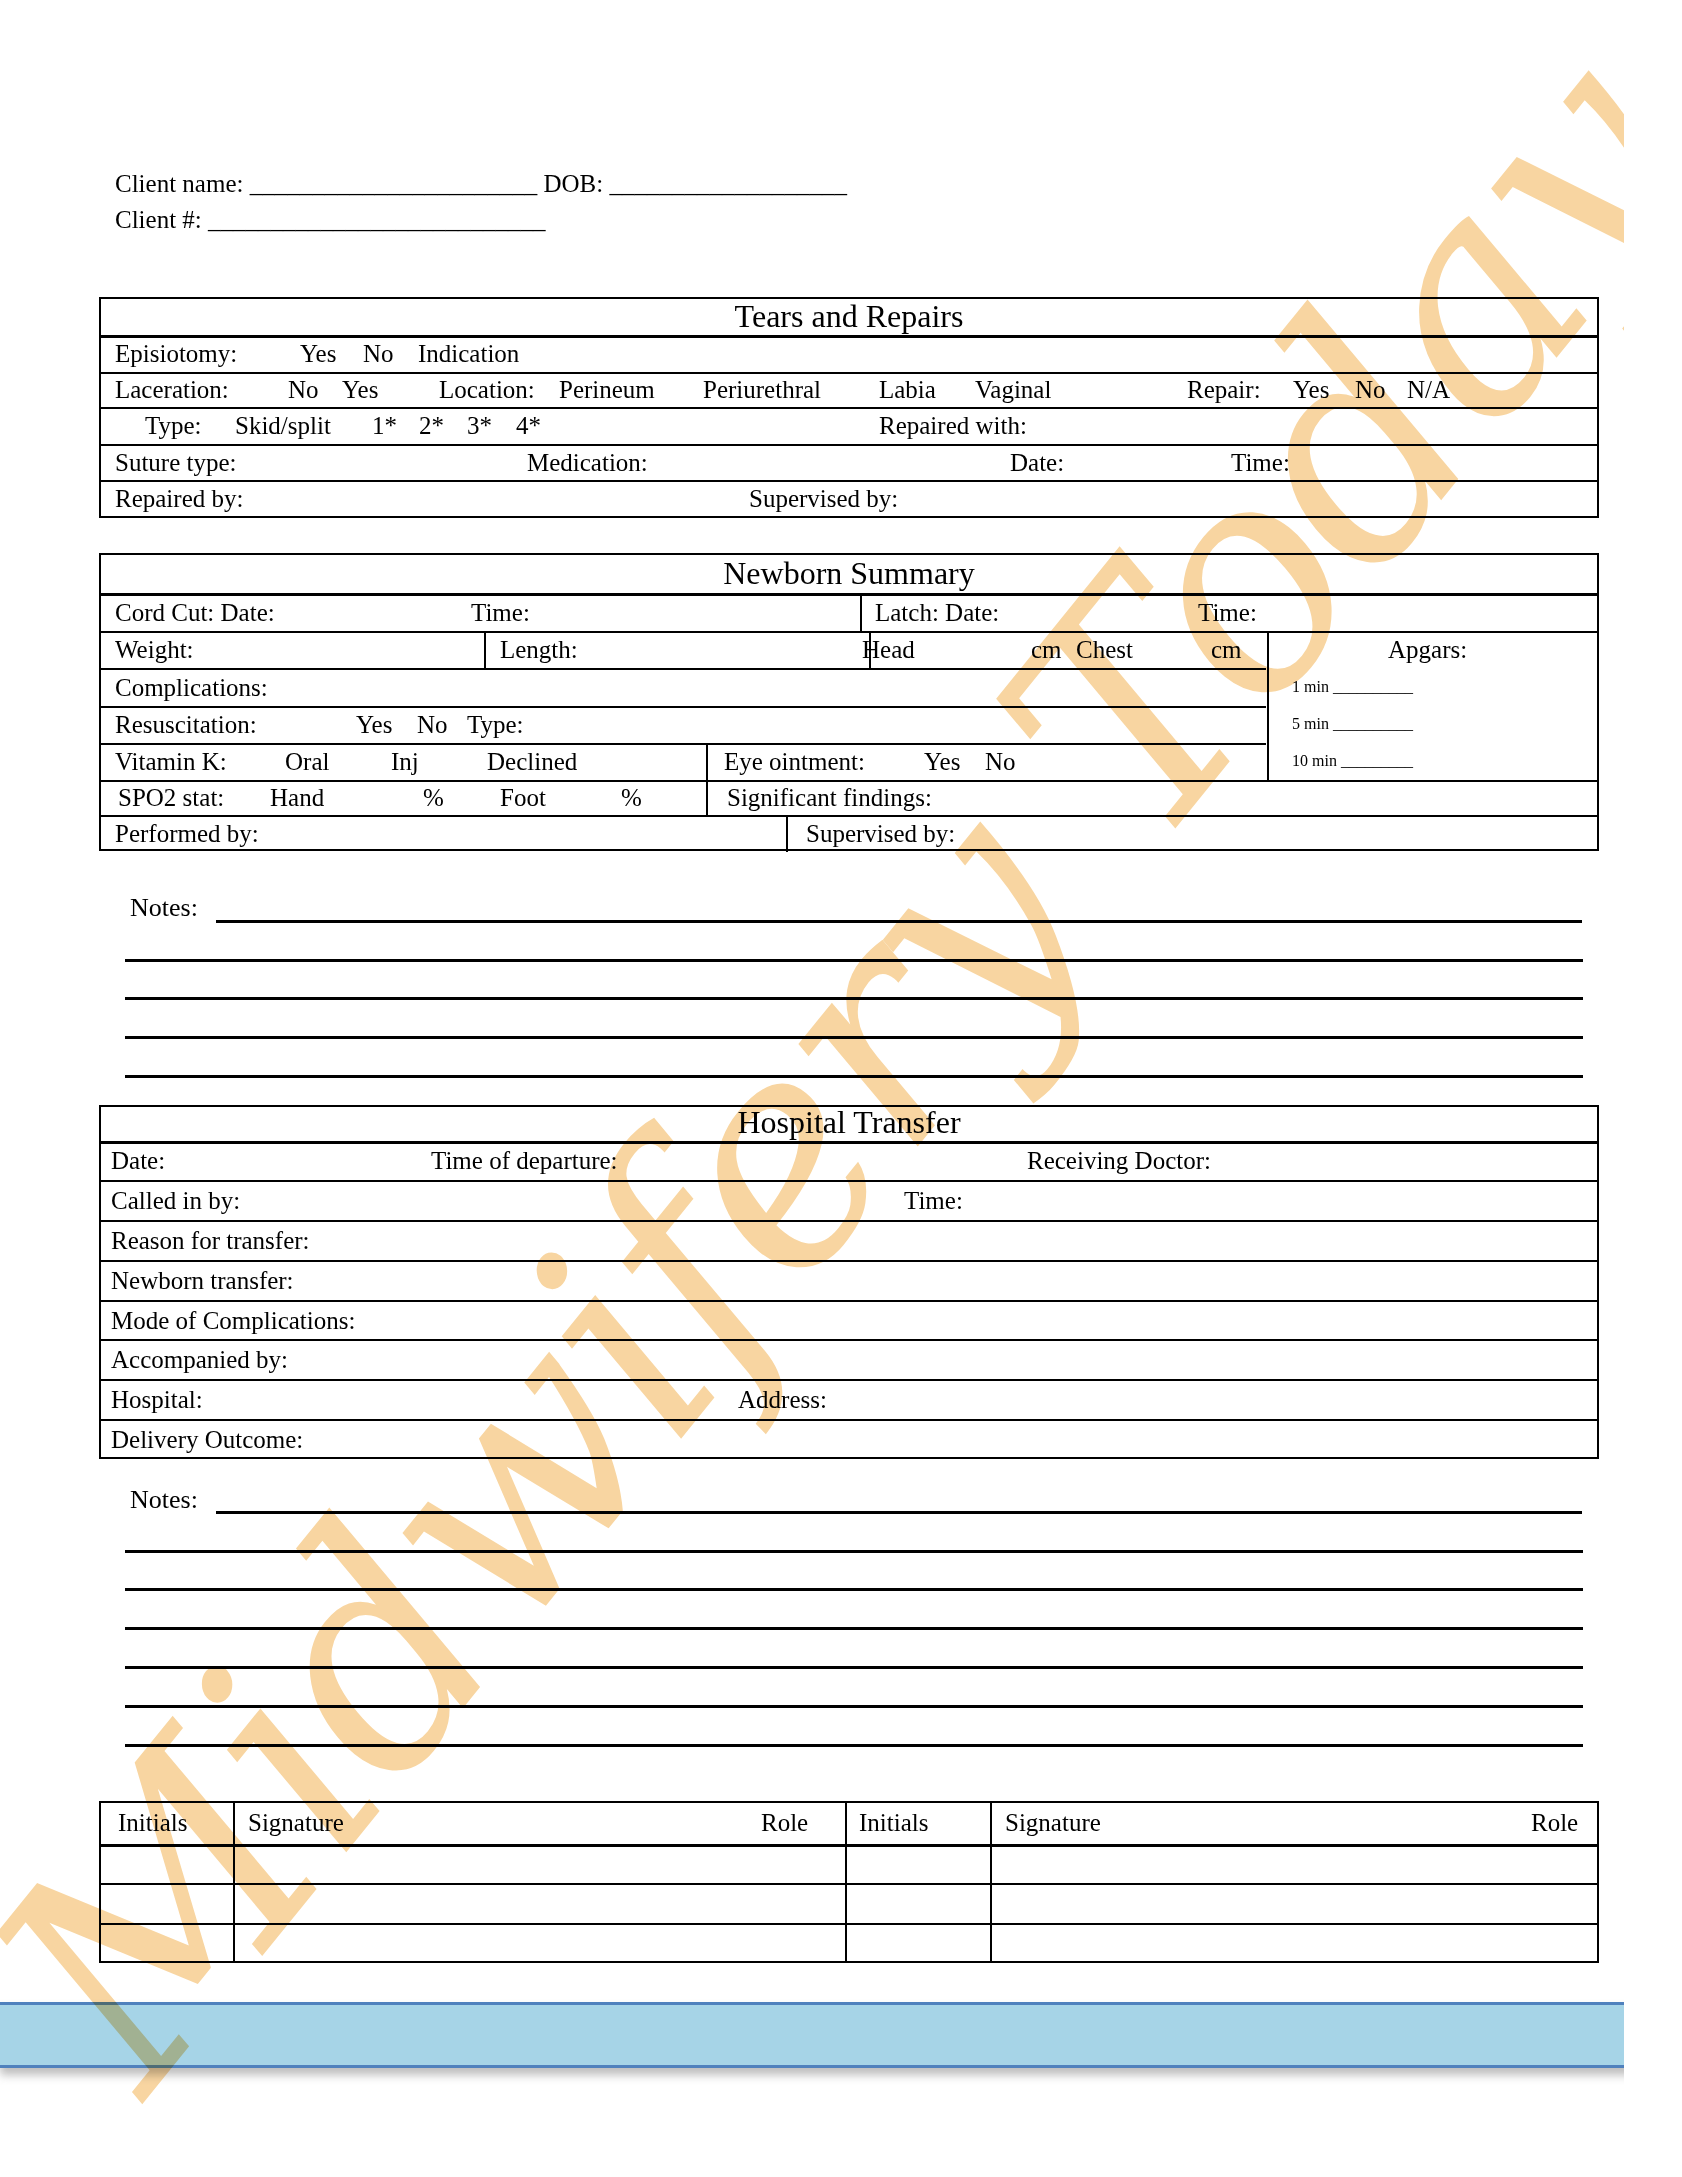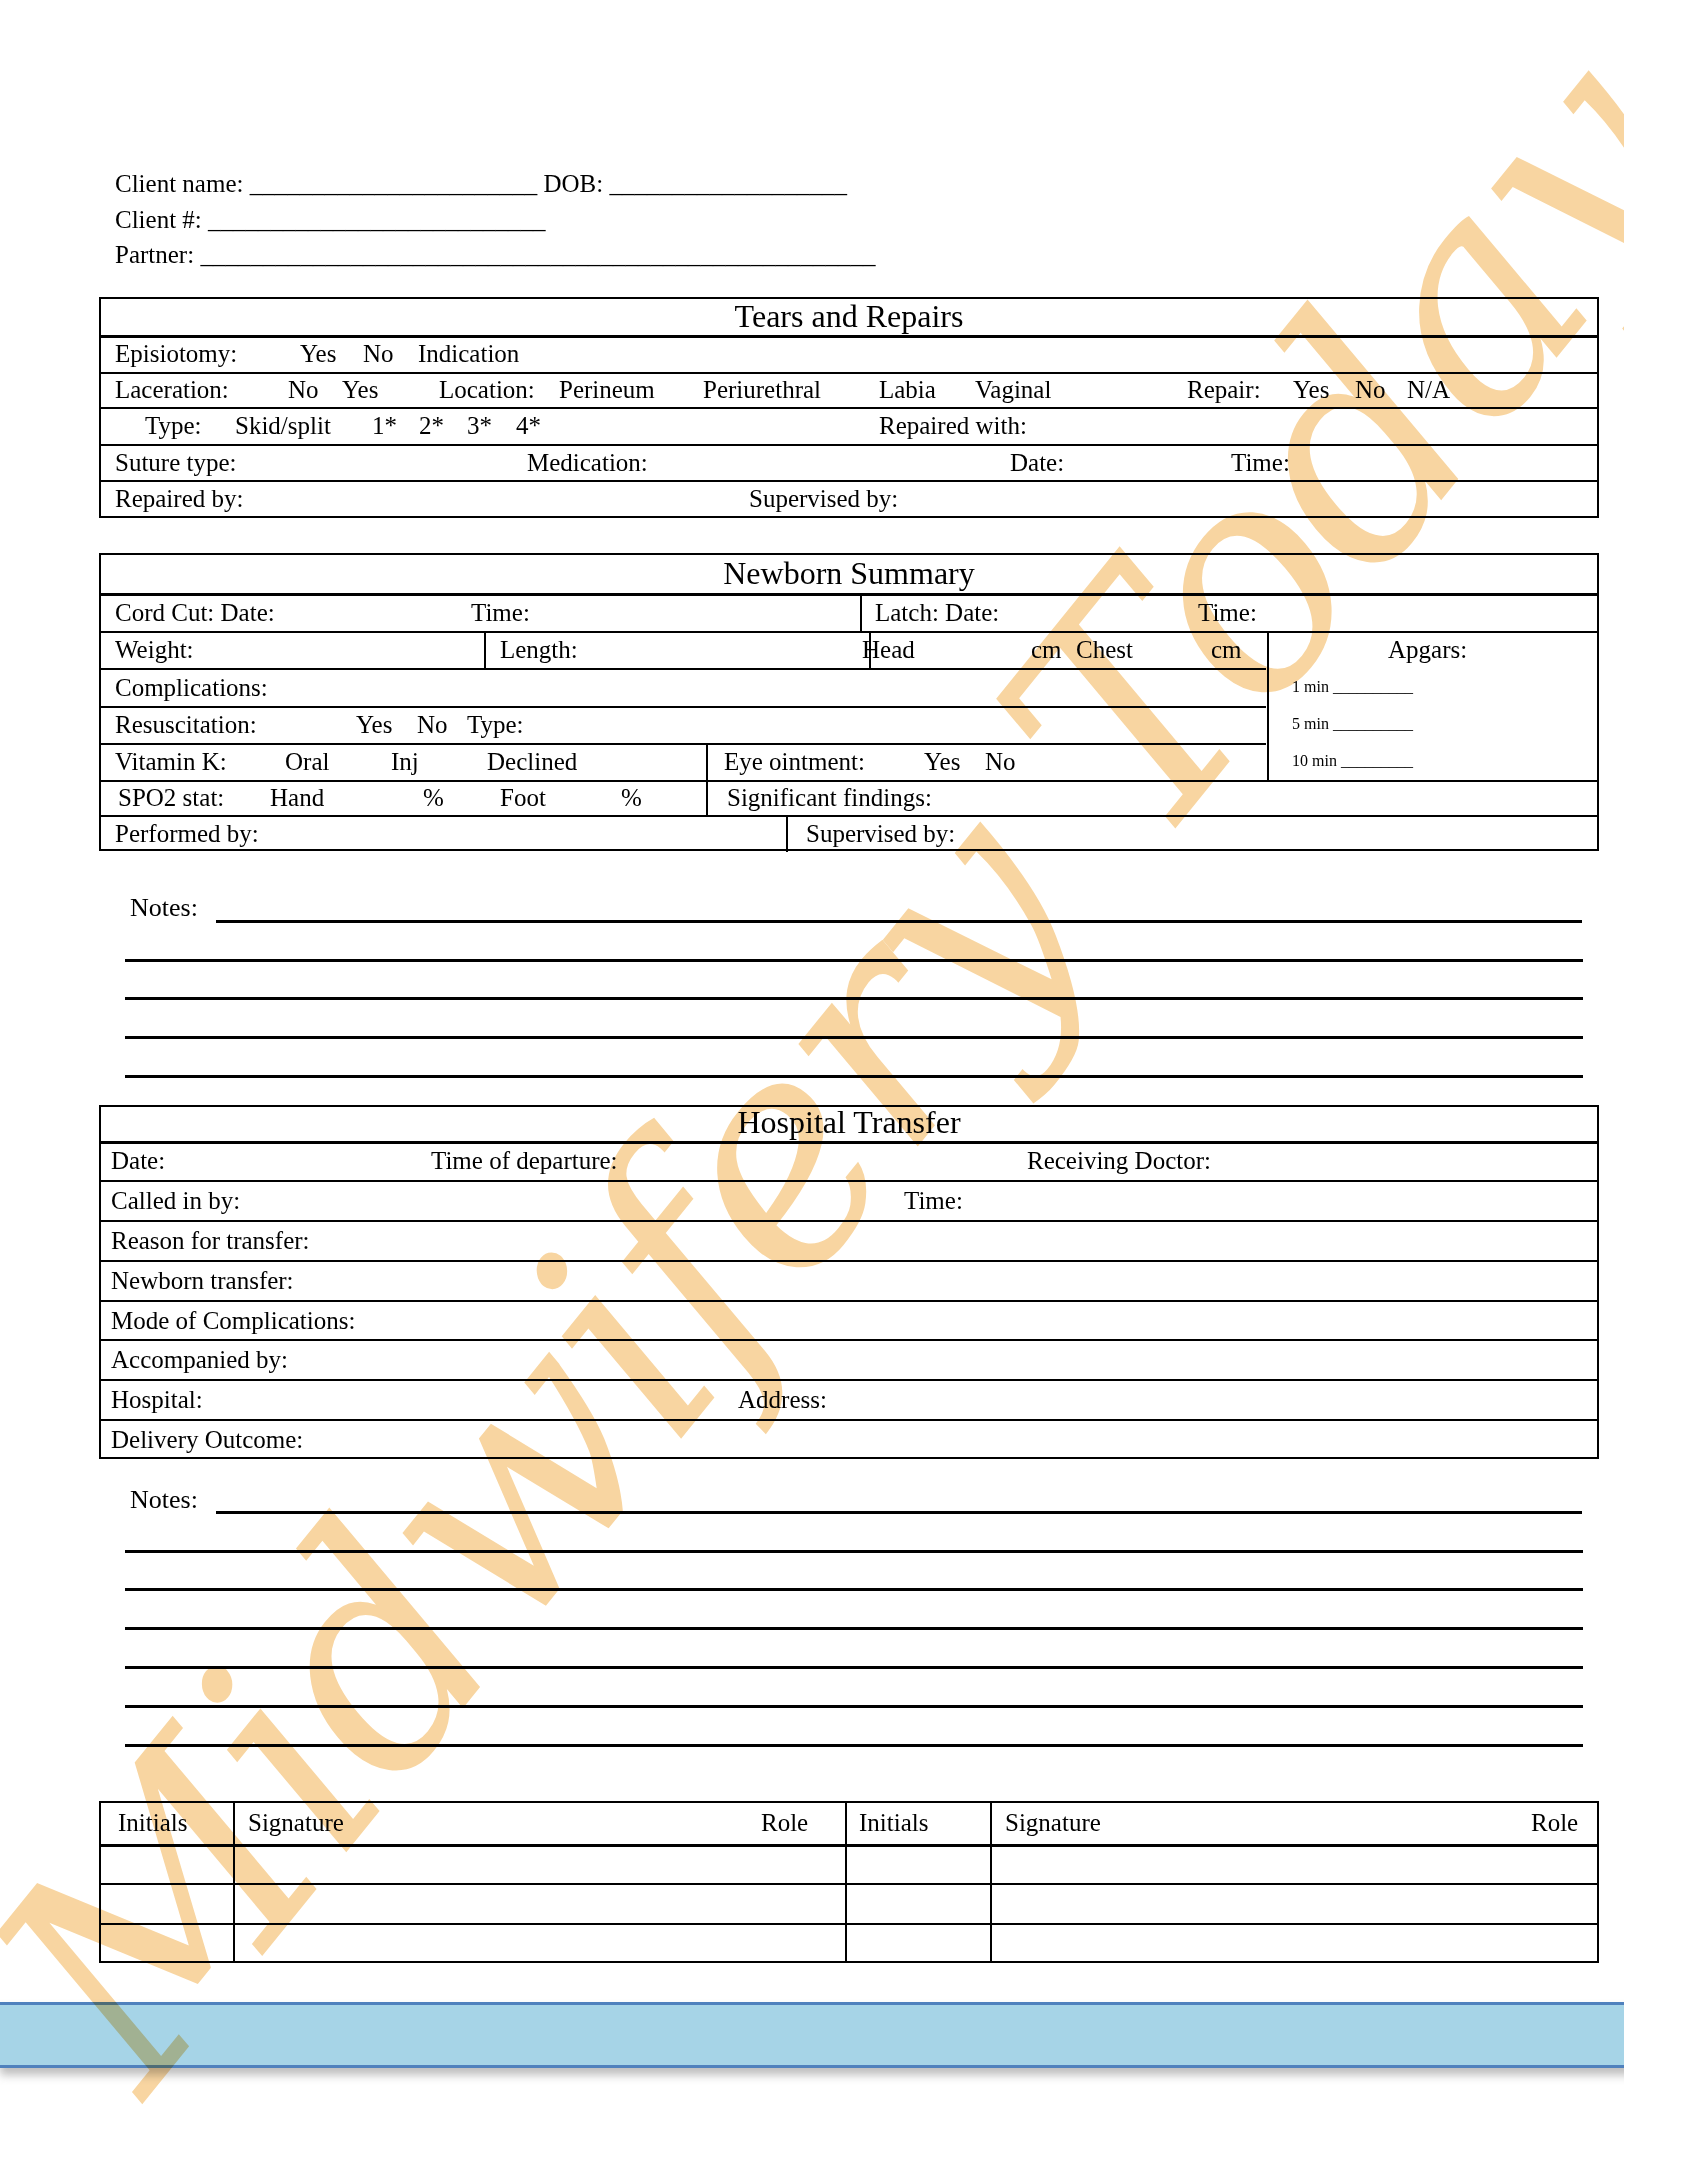--- a/index.html
+++ b/index.html
@@ -26,21 +26,20 @@
              color:var(--wm,#f5c57c);opacity:.72;mix-blend-mode:multiply;
              white-space:nowrap;pointer-events:none;z-index:50;}
 </style>
 </head>
 <body>
 
 <div class="page">
 
   <div class="t" style="left:115px;top:183px">Client name: _______________________ DOB: ___________________</div>
   <div class="t" style="left:115px;top:219px">Client #: ___________________________</div>
-  <div class="t" style="left:115px;top:254px">Partner: ______________________________________________________</div>
 
   <div class="box" style="left:99px;top:297px;width:1500px;height:221px"></div>
   <div class="ttl" style="left:849px;top:316px">Tears and Repairs</div>
   <div class="hl3" style="left:99px;top:335px;width:1500px"></div>
   <div class="hl" style="left:99px;top:372px;width:1500px"></div>
   <div class="hl" style="left:99px;top:407px;width:1500px"></div>
   <div class="hl" style="left:99px;top:444px;width:1500px"></div>
   <div class="hl" style="left:99px;top:480px;width:1500px"></div>
 
   <div class="t" style="left:115px;top:353px">Episiotomy:</div>

